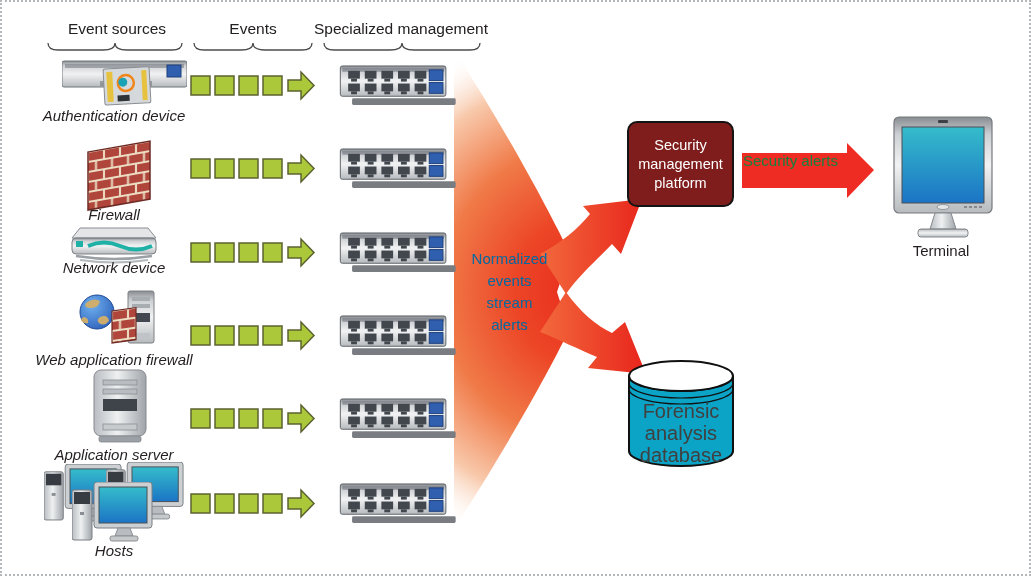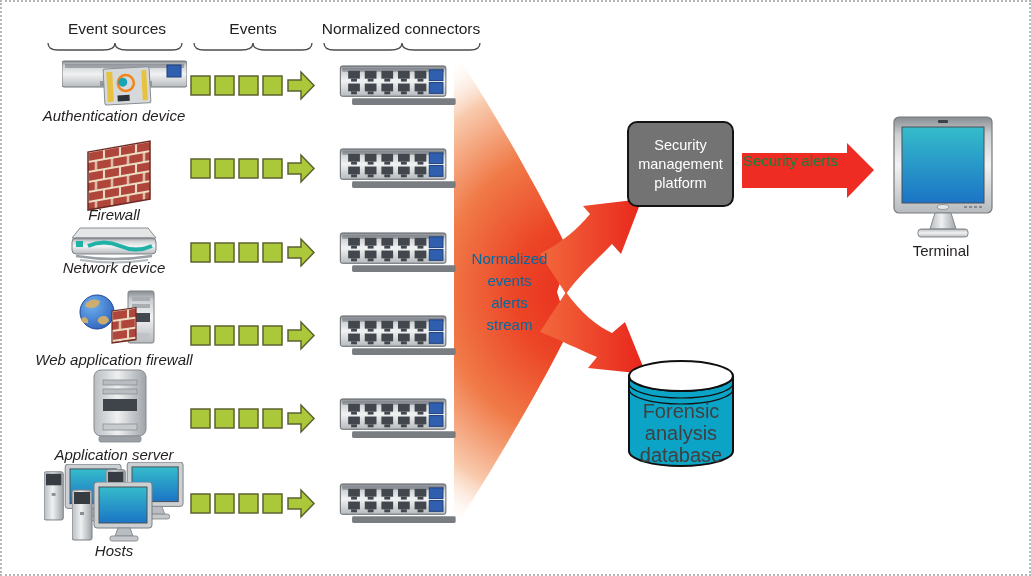--- a/index.html
+++ b/index.html
@@ -7,21 +7,21 @@
     position:relative;width:1031px;height:576px;background:#ffffff;
     border:2px dotted #b4b8bb;border-radius:0;box-sizing:border-box;
     font-family:"Liberation Sans",sans-serif;color:#231f20;overflow:hidden;
   }
   .lbl{position:absolute;text-align:center;font-size:15px;color:#231f20;line-height:18px;font-style:italic;}
   .hdr{position:absolute;text-align:center;font-size:15.5px;color:#232020;line-height:18px;}
   #overlay{position:absolute;left:0;top:0;pointer-events:none;}
   .iconsvg{position:absolute;}
   #platform-box{
     position:absolute;left:625px;top:119px;width:107px;height:86px;box-sizing:border-box;
-    background:#737373;border:2px solid #141414;border-radius:10px;
+    background:#7f1d1d;border:2px solid #141414;border-radius:10px;
     color:#ffffff;font-size:14.5px;line-height:19px;text-align:center;
     display:flex;align-items:center;justify-content:center;padding:2px 6px;
   }
   #alert-label{
     position:absolute;left:741px;top:150px;width:104px;text-align:left;
     color:#15803d;font-size:15px;line-height:18px;
   }
   #stream-label{
     position:absolute;left:450px;top:246px;width:115px;text-align:center;
     font-size:15px;line-height:22px;color:#0369a1;
@@ -137,21 +137,21 @@
 
     <path d="M538,252 C560,240 575,228 588,212 L581,204 L640,197 L619,252 L610,242 C595,258 578,272 564,292 Z" fill="url(#ugrad)"></path>
 
     <path d="M564,290 C578,310 595,324 610,331 L623,320 L644,372 L586,366 L595,355 C578,348 558,338 538,330 Z" fill="url(#ugrad)"></path>
 
     <polygon points="740,151 845,151 845,141 872,168 845,196 845,186 740,186" fill="#ee2c23"></polygon>
   </svg>
 
   <div class="hdr" style="left:15px;top:18px;width:200px">Event sources</div>
   <div class="hdr" style="left:151px;top:18px;width:200px">Events</div>
-  <div class="hdr" style="left:299px;top:18px;width:200px">Normalized connectors</div>
+  <div class="hdr" style="left:299px;top:18px;width:200px">Specialized management</div>
 
   <svg class="iconsvg" style="left:60px;top:56px" width="125" height="50" viewBox="0 0 125 50">
     <rect x="0" y="3" width="125" height="26" rx="2" fill="url(#silverV)" stroke="#71767b" stroke-width="1"></rect>
     <rect x="3" y="6" width="119" height="4" fill="#6b7077" opacity="0.5"></rect>
     <rect x="105" y="7" width="14" height="12" fill="#2f5fae" stroke="#1e3f7a"></rect>
     <rect x="38" y="23" width="52" height="5" fill="#555a60" opacity="0.45"></rect>
     <g transform="rotate(-3 64 28)">
       <rect x="42" y="10" width="46" height="36" rx="2" fill="#d6d9db" stroke="#8a8e92" stroke-width="1"></rect>
       <rect x="45" y="13" width="6" height="30" fill="#e7c23e"></rect>
       <rect x="80" y="13" width="5" height="30" fill="#e7c23e"></rect>
@@ -246,22 +246,22 @@
   <svg class="iconsvg" style="left:188px;top:485px" width="126" height="33">
       <use href="#greenArrow"></use>
     </svg>
   <svg class="iconsvg" style="left:336px;top:480px" width="120" height="43">
       <use href="#switchIcon"></use>
     </svg>
 
   <div id="stream-label">
     <div>Normalized</div>
     <div>events</div>
+    <div>stream</div>
     <div>alerts</div>
-    <div>stream</div>
   </div>
 
   <div id="platform-box">
     <span>Security management platform</span>
   </div>
 
   <div id="alert-label">Security alerts</div>
 
   <svg class="iconsvg" style="left:886px;top:113px" width="110" height="130" viewBox="0 0 110 130">
     <rect x="6" y="2" width="98" height="96" rx="5" fill="url(#silverV)" stroke="#75797d" stroke-width="1.2"></rect>

